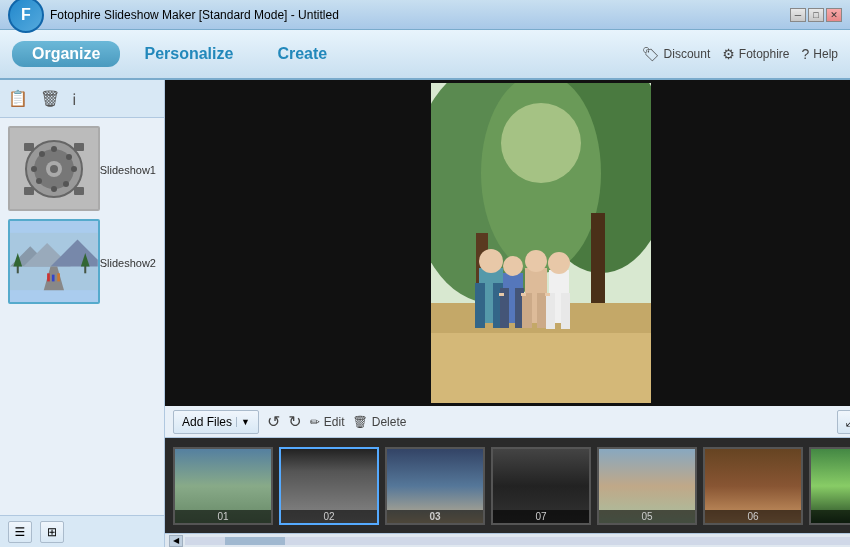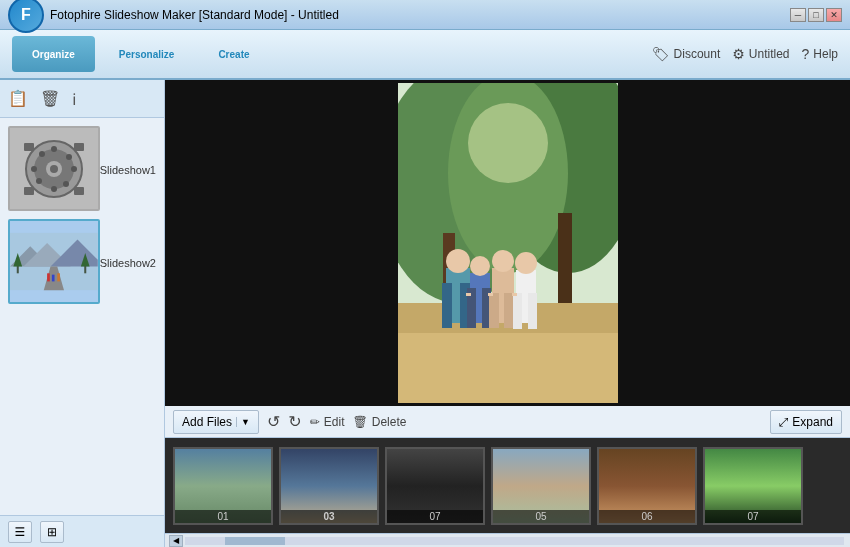--- a/index.html
+++ b/index.html
@@ -35,27 +35,27 @@
       align-items: center;
       padding: 0 12px;
       border-bottom: 2px solid #7aabcc;
       gap: 0;
       justify-content: space-between;
     }
     #toolbar-left { display: flex; align-items: center; gap: 4px; }
     #toolbar-right { display: flex; align-items: center; gap: 12px; }
 
     .tab-btn {
-      height: 36px;
+      height: 26px;
       padding: 0 20px;
       border: none;
       cursor: pointer;
-      font-size: 10px;
+      font-size: 16px;
       font-weight: bold;
-      border-radius: 4px;
+      border-radius: 12px;
     }
     .tab-btn.active {
       background: linear-gradient(to bottom, #6bb8d8, #4a9abf);
       color: white;
     }
     .tab-btn.inactive {
       background: transparent;
       color: #2288bb;
     }
 
@@ -309,21 +309,21 @@
     <button class="tab-btn inactive">Personalize</button>
     <button class="tab-btn inactive">Create</button>
   </div>
   <div id="toolbar-right">
     <div class="toolbar-action">
       <span class="toolbar-action-icon">🏷</span>
       <span>Discount</span>
     </div>
     <div class="toolbar-action">
       <span class="toolbar-action-icon">⚙</span>
-      <span>Untitled</span>
+      <span>Fotophire</span>
     </div>
     <div class="toolbar-action">
       <span class="toolbar-action-icon">?</span>
       <span>Help</span>
     </div>
   </div>
 </div>
 
 <div id="main-layout">
 
@@ -465,20 +465,26 @@
       </div>
     </div>
 
     <div id="filmstrip">
     <div class="film-thumb t1">
           <svg width="96" height="60" viewBox="0 0 96 60">
             <rect width="96" height="60" fill="transparent"></rect>
           </svg>
           <div class="film-thumb-label">01</div>
         </div>
+        <div class="film-thumb t2 selected">
+          <svg width="96" height="60" viewBox="0 0 96 60">
+            <rect width="96" height="60" fill="transparent"></rect>
+          </svg>
+          <div class="film-thumb-label">02</div>
+        </div>
         <div class="film-thumb t3">
           <svg width="96" height="60" viewBox="0 0 96 60">
             <rect width="96" height="60" fill="transparent"></rect>
           </svg>
           <div class="film-thumb-label">03</div>
         </div>
         <div class="film-thumb t4">
           <svg width="96" height="60" viewBox="0 0 96 60">
             <rect width="96" height="60" fill="transparent"></rect>
           </svg>

